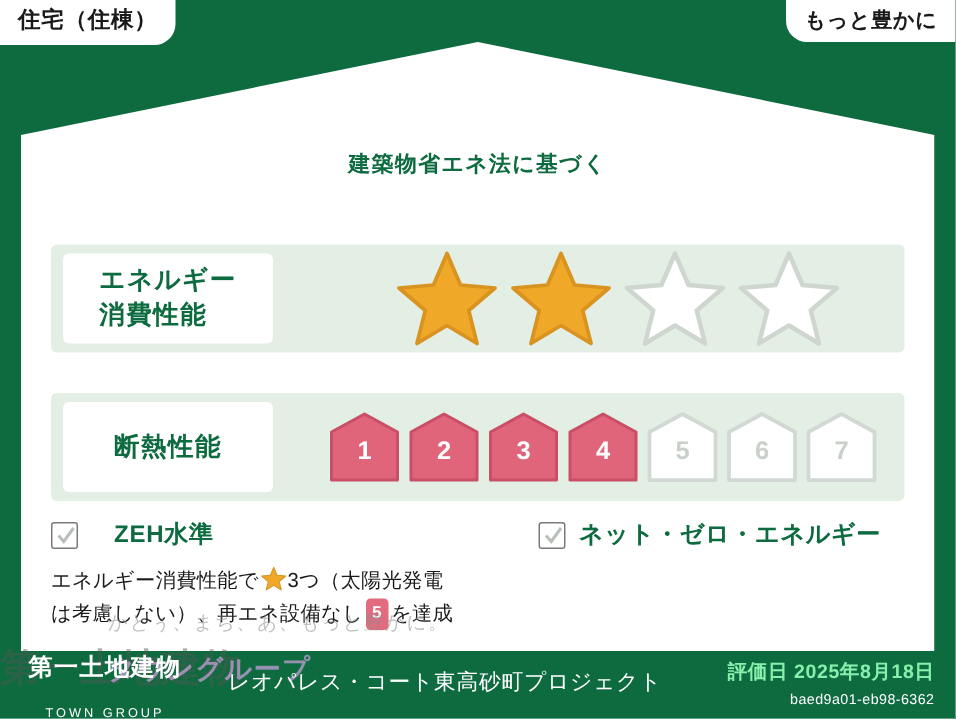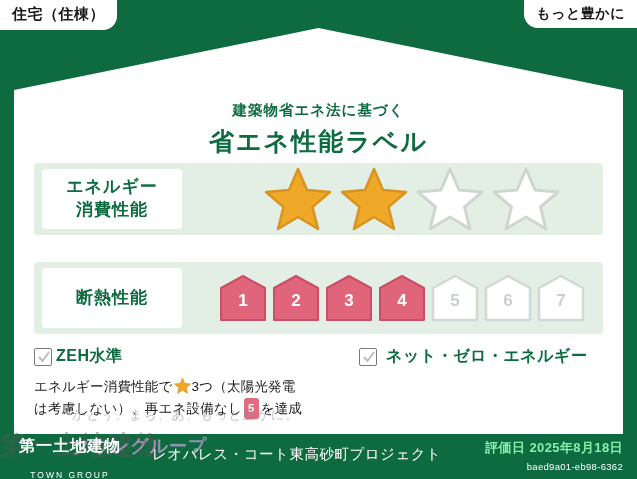--- a/index.html
+++ b/index.html
@@ -105,21 +105,20 @@
     position: absolute;
     left: 8px;
     top: 6px;
     width: 140px;
     height: 60px;
     background: #ffffff;
     border-radius: 4px;
     display: flex;
     align-items: center;
     justify-content: center;
-    text-align: center;
   }
   .row-label span {
     color: #0d6b3f;
     font-size: 17px;
     font-weight: bold;
     line-height: 1.35;
     letter-spacing: 1px;
   }
   .stars {
     position: absolute;
@@ -154,21 +153,21 @@
   
   .notes {
     position: absolute;
     left: 20px;
     top: 318px;
     width: 569px;
   }
   .note-head {
     display: flex;
     align-items: center;
-    gap: 4px;
+    gap: 24px;
   }
   .note-head-right {
     position: absolute;
     left: 325px;
     top: 0;
     display: flex;
     align-items: center;
     gap: 9px;
   }
   .check-box {
@@ -306,21 +305,20 @@
 <div class="label-root">
 
   <div class="house">
     <svg class="house-svg" width="609" height="406" viewBox="0 0 609 406">
       <path d="M 0,62 L 304.5,0 L 609,62 L 609,406 L 0,406 Z" fill="#ffffff"></path>
     </svg>
 
     <div class="house-inner">
       <div class="title-wrap">
         <div class="title-sub">建築物省エネ法に基づく</div>
-        <div class="title-main">省エネ性能ラベル</div>
       </div>
 
       <div class="row energy">
         <div class="row-label">
           <span>
             <span>エネルギー</span><br>
             <span>消費性能</span>
           </span>
         </div>
         <div class="stars">

